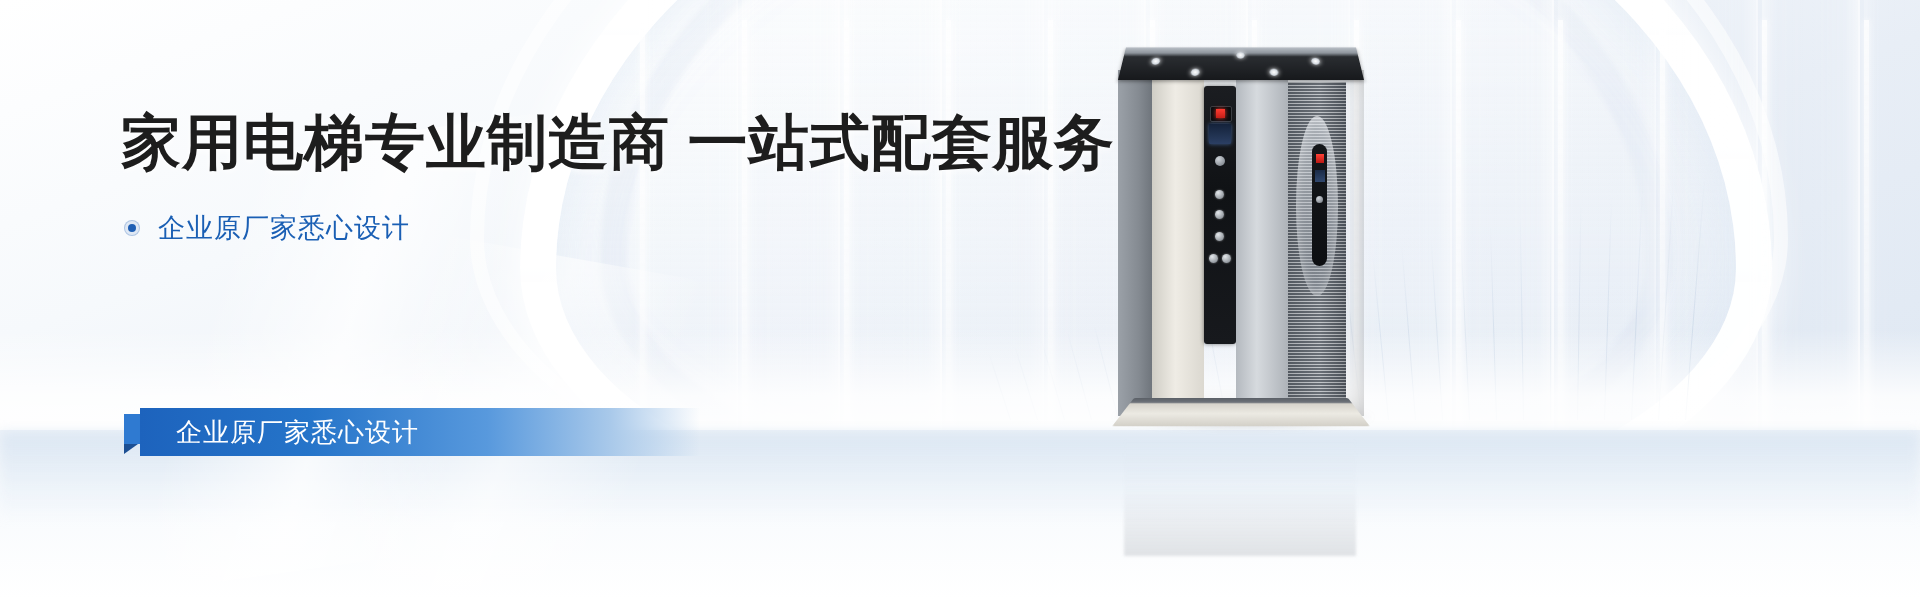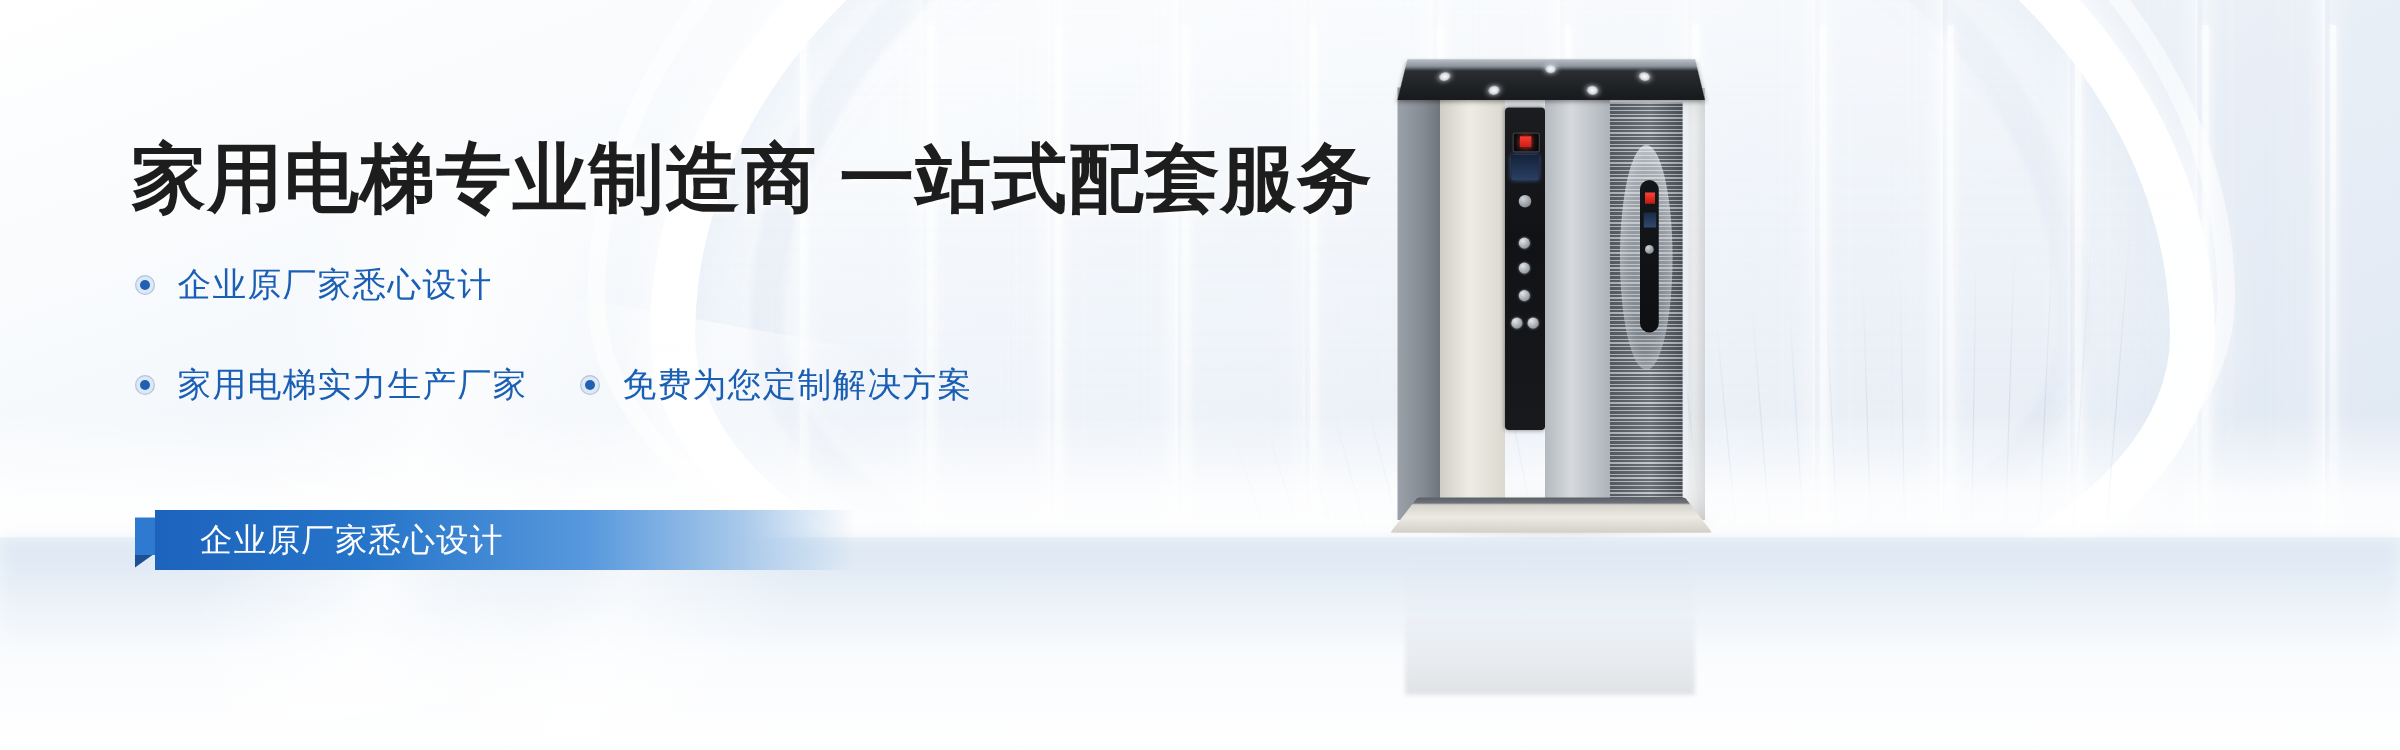--- a/index.html
+++ b/index.html
@@ -77,21 +77,21 @@
     pointer-events:none;
   }
   .beam2{
     position:absolute;left:60px;top:250px;width:900px;height:380px;
     background:linear-gradient(100deg,rgba(255,255,255,0) 35%,rgba(255,255,255,.6) 50%,rgba(255,255,255,0) 64%);
     transform:rotate(10deg);
     pointer-events:none;
   }
 
   
-  .copy{position:absolute;left:0;top:0;width:1120px;height:600px;}
+  .copy{position:absolute;left:16px;top:0;width:1120px;height:600px;}
   .headline{
     position:absolute;left:105px;top:113px;
     font-size:60px;font-weight:bold;color:#1d1d1d;
     letter-spacing:1px;white-space:nowrap;line-height:1;
     text-shadow:0 2px 6px rgba(255,255,255,.9);
   }
   .bullets{position:absolute;left:108px;top:210px;width:900px;}
   .brow{display:flex;gap:0;margin-bottom:44px;}
   .bitem{display:flex;align-items:center;width:356px;}
   .dot{
@@ -327,30 +327,20 @@
 
     <div class="headline">家用电梯专业制造商 一站式配套服务</div>
 
     <div class="bullets">
       <div class="brow">
         <div class="bitem">
           <span class="dot"></span>
           <span class="btext">企业原厂家悉心设计</span>
         </div>
       </div>
-      <div class="brow">
-        <div class="bitem">
-          <span class="dot"></span>
-          <span class="btext">家用电梯实力生产厂家</span>
-        </div>
-        <div class="bitem">
-          <span class="dot"></span>
-          <span class="btext">免费为您定制解决方案</span>
-        </div>
-      </div>
     </div>
 
     <div class="ribbon-wrap">
       <div class="ribbon-tab"></div>
       <div class="ribbon">
         <span class="ribbon-text">企业原厂家悉心设计</span>
       </div>
     </div>
 
   </div>

